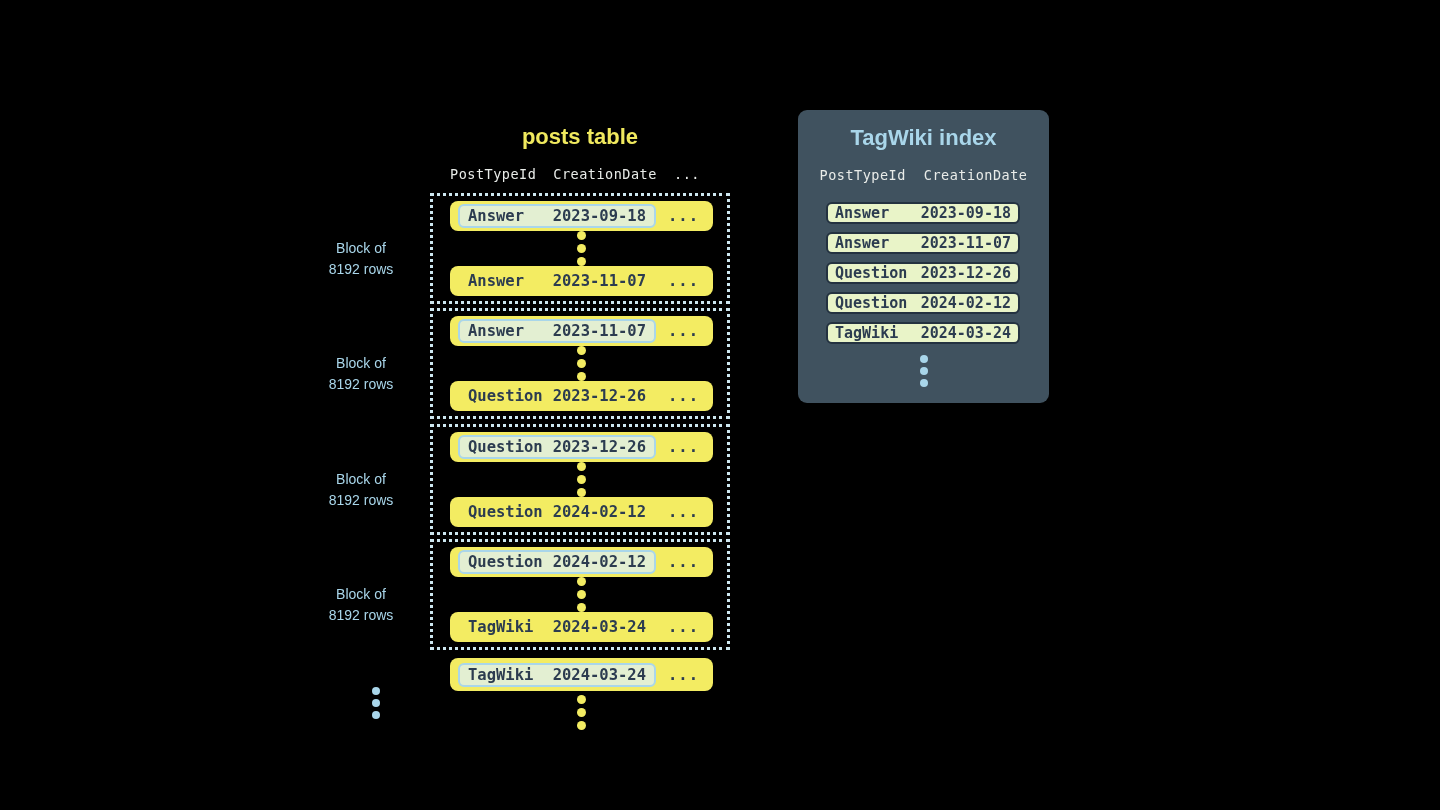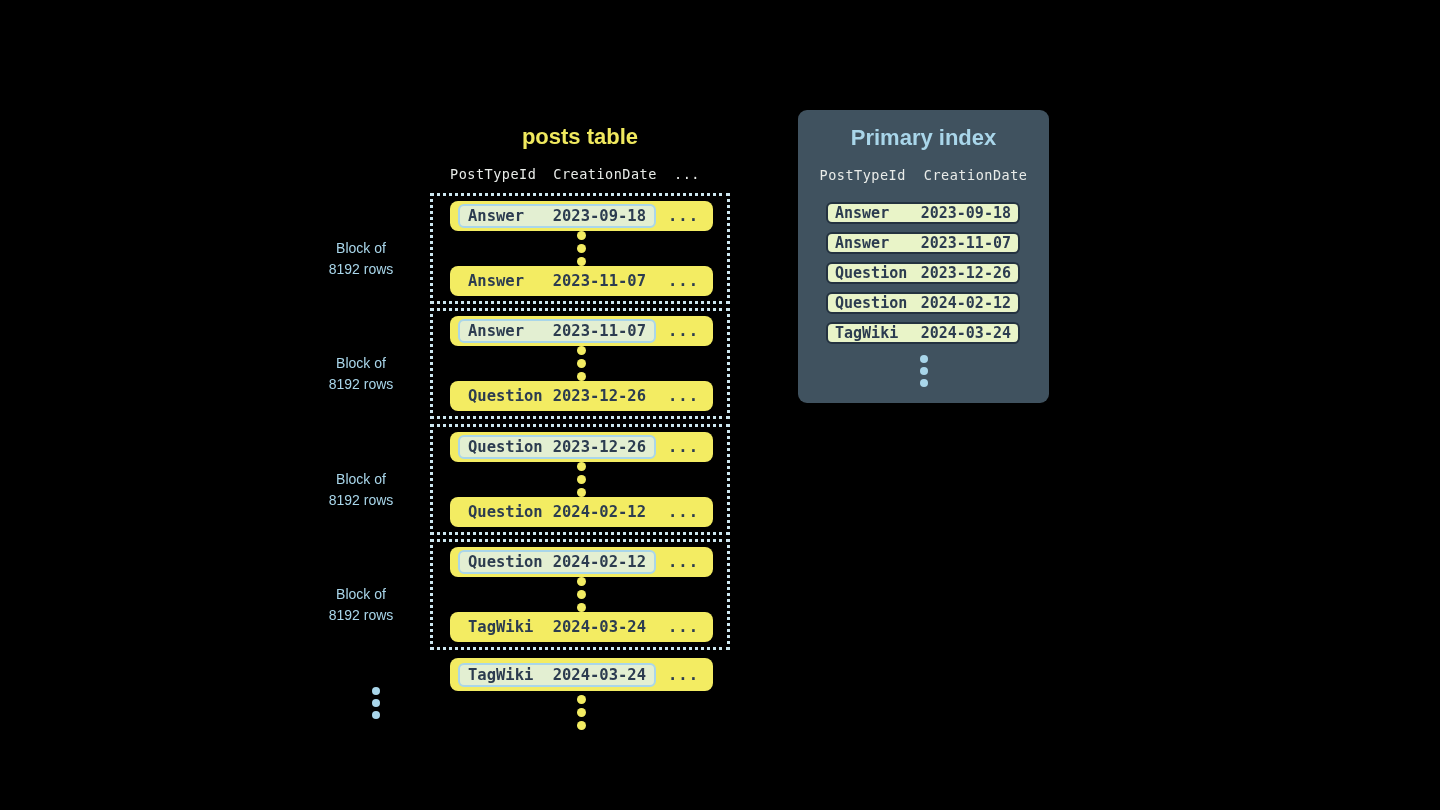--- a/index.html
+++ b/index.html
@@ -318,21 +318,21 @@
       <span class="dot"></span>
   </div>
 
   <div class="vdots blue more-blocks-dots">
     <span class="dot"></span>
       <span class="dot"></span>
       <span class="dot"></span>
   </div>
 
   <div class="primary-panel">
-    <div class="primary-title">Primary index</div>
+    <div class="primary-title">TagWiki index</div>
     <div class="primary-headers">
       <span>PostTypeId</span>
       <span>CreationDate</span>
     </div>
     <div class="primary-rows">
       <div class="irow">
         <span>Answer</span>
         <span>2023-09-18</span>
       </div>
       <div class="irow">

